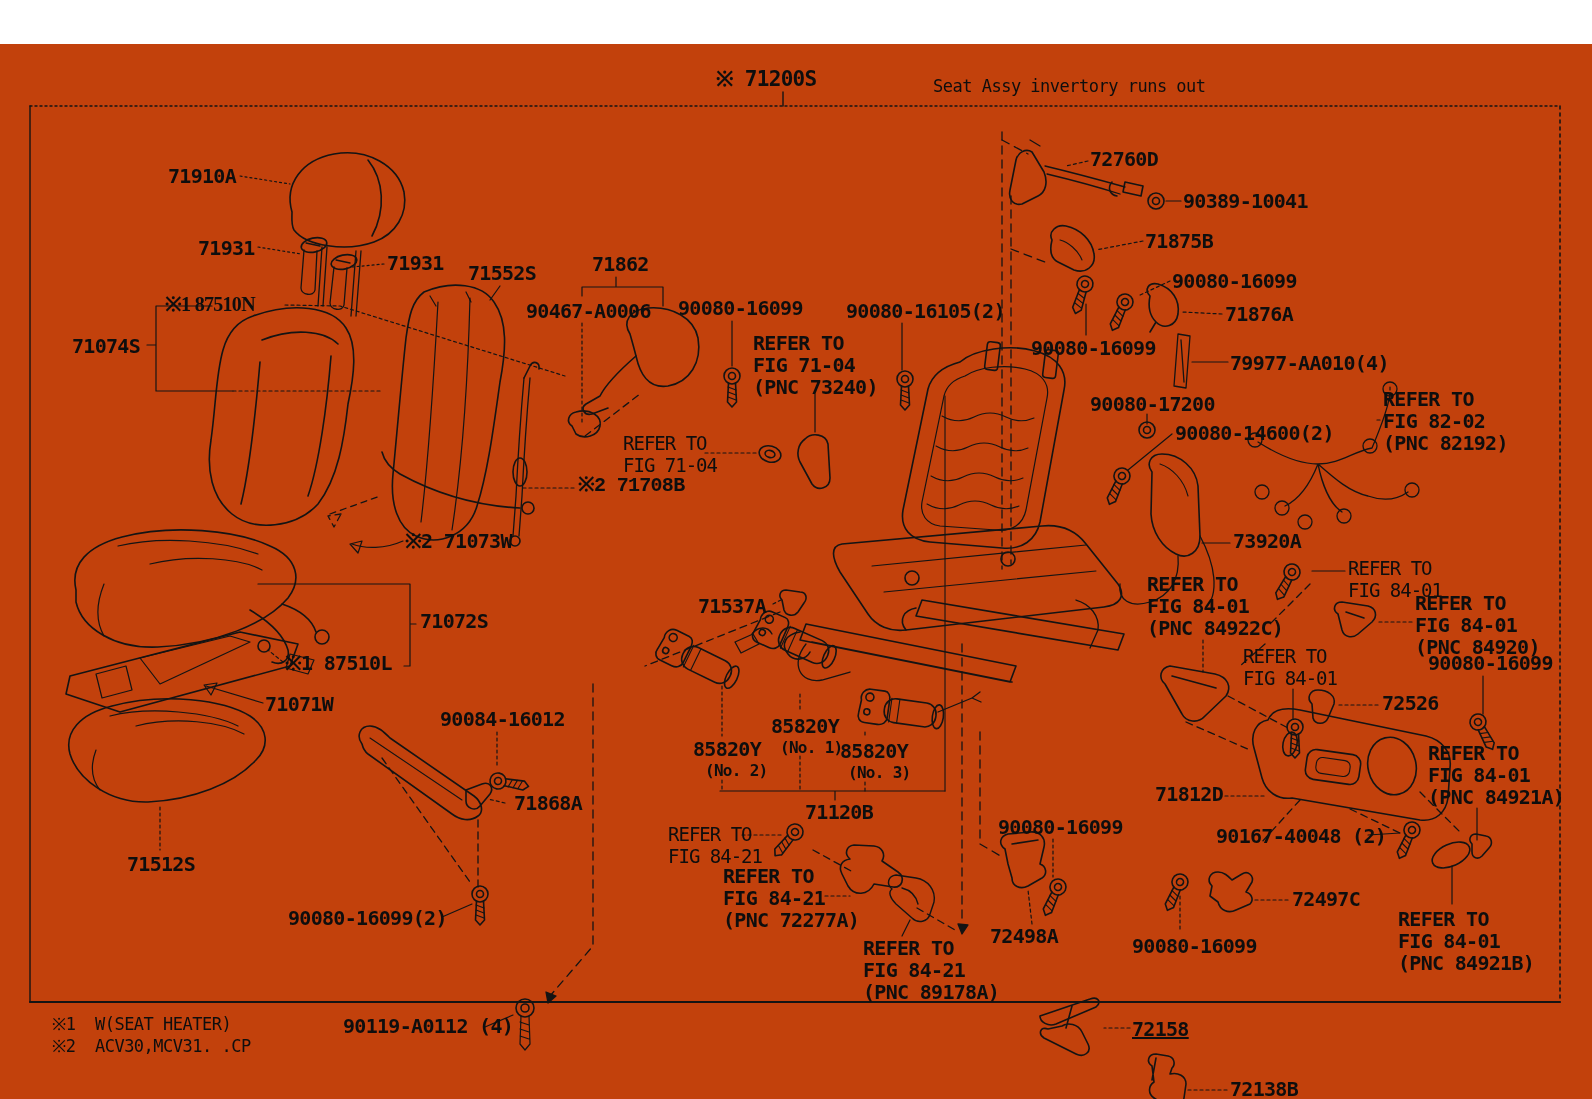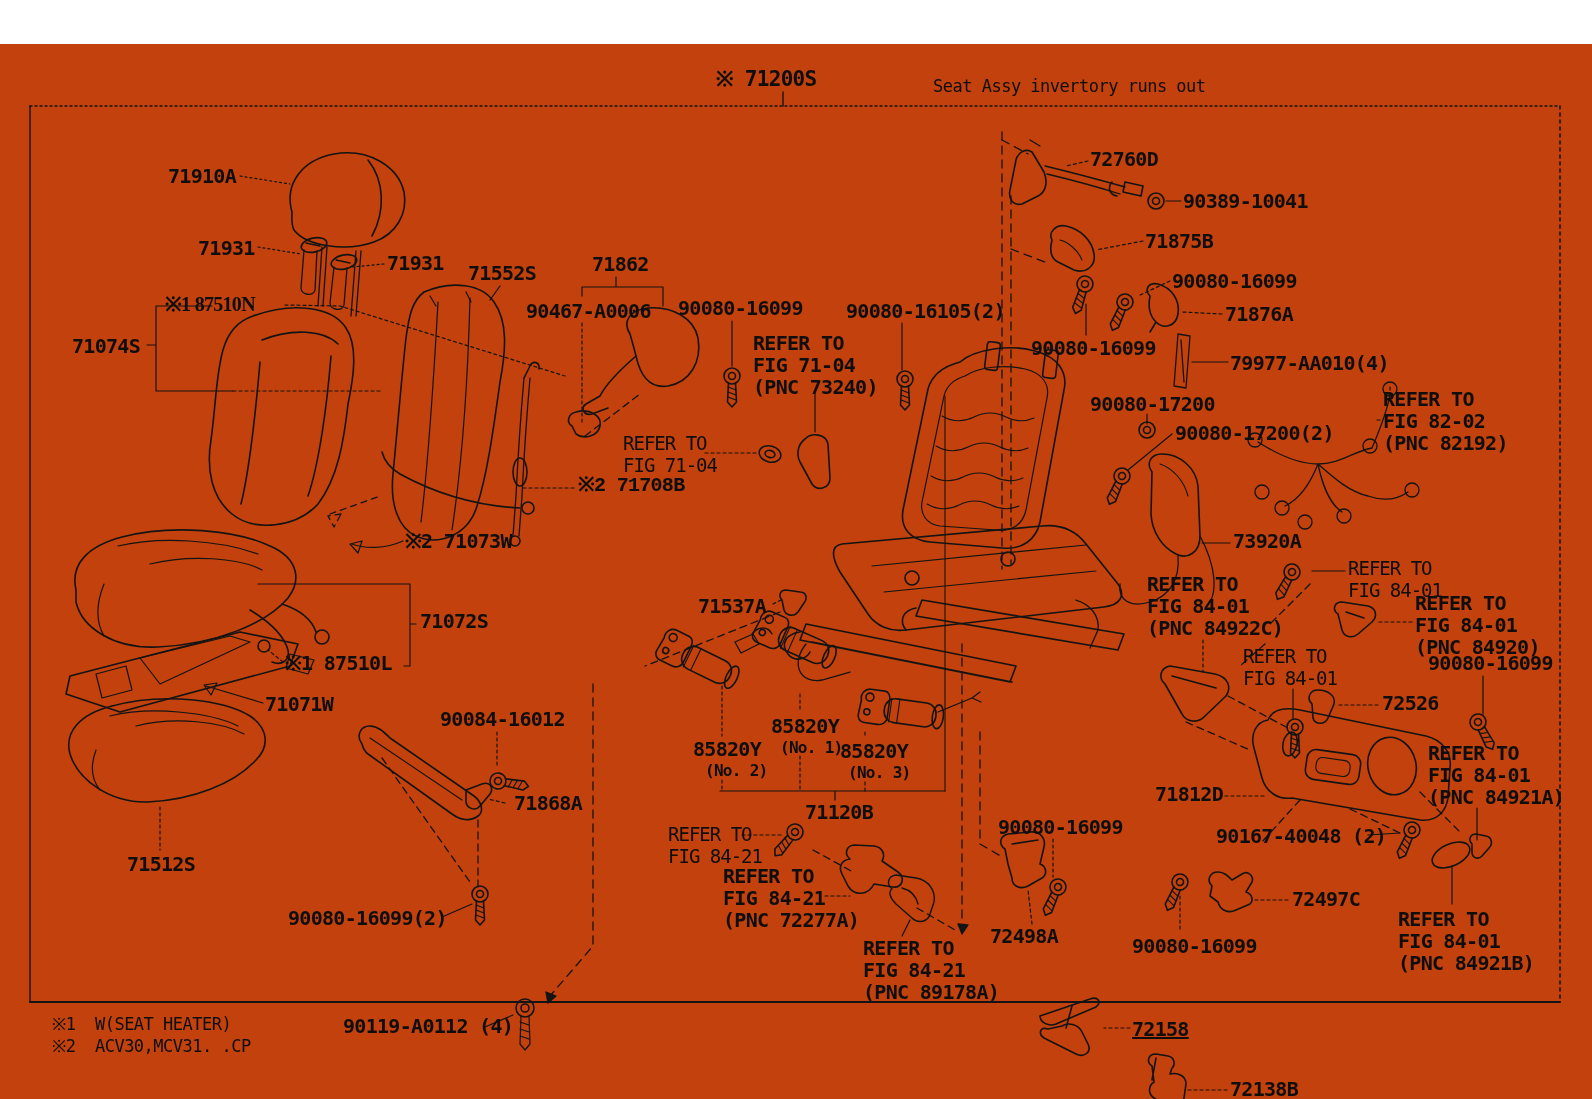--- a/index.html
+++ b/index.html
@@ -309,21 +309,21 @@
 (PNC 73240)</div>
   <div class="L" style="left:846px; top:256px;">90080-16105(2)</div>
   <div class="L" style="left:1031px; top:293px;">90080-16099</div>
   <div class="L" style="left:1090px; top:104px;">72760D</div>
   <div class="L" style="left:1183px; top:146px;">90389-10041</div>
   <div class="L" style="left:1145px; top:186px;">71875B</div>
   <div class="L" style="left:1172px; top:226px;">90080-16099</div>
   <div class="L" style="left:1225px; top:259px;">71876A</div>
   <div class="L" style="left:1230px; top:308px;">79977-AA010(4)</div>
   <div class="L" style="left:1090px; top:349px;">90080-17200</div>
-  <div class="L" style="left:1175px; top:378px;">90080-17200(2)</div>
+  <div class="L" style="left:1175px; top:378px;">90080-14600(2)</div>
   <div class="L ref" style="left:1383px; top:344px;">REFER TO
 FIG 82-02
 (PNC 82192)</div>
   <div class="L light" style="left:623px; top:388px;">REFER TO
 FIG 71-04</div>
   <div class="L" style="left:578px; top:431px;font-family:Liberation Mono, monospace;">※2 71708B</div>
   <div class="L" style="left:405px; top:486px;">※2 71073W</div>
   <div class="L" style="left:1233px; top:486px;">73920A</div>
   <div class="L light" style="left:1348px; top:513px;">REFER TO
 FIG 84-01</div>

